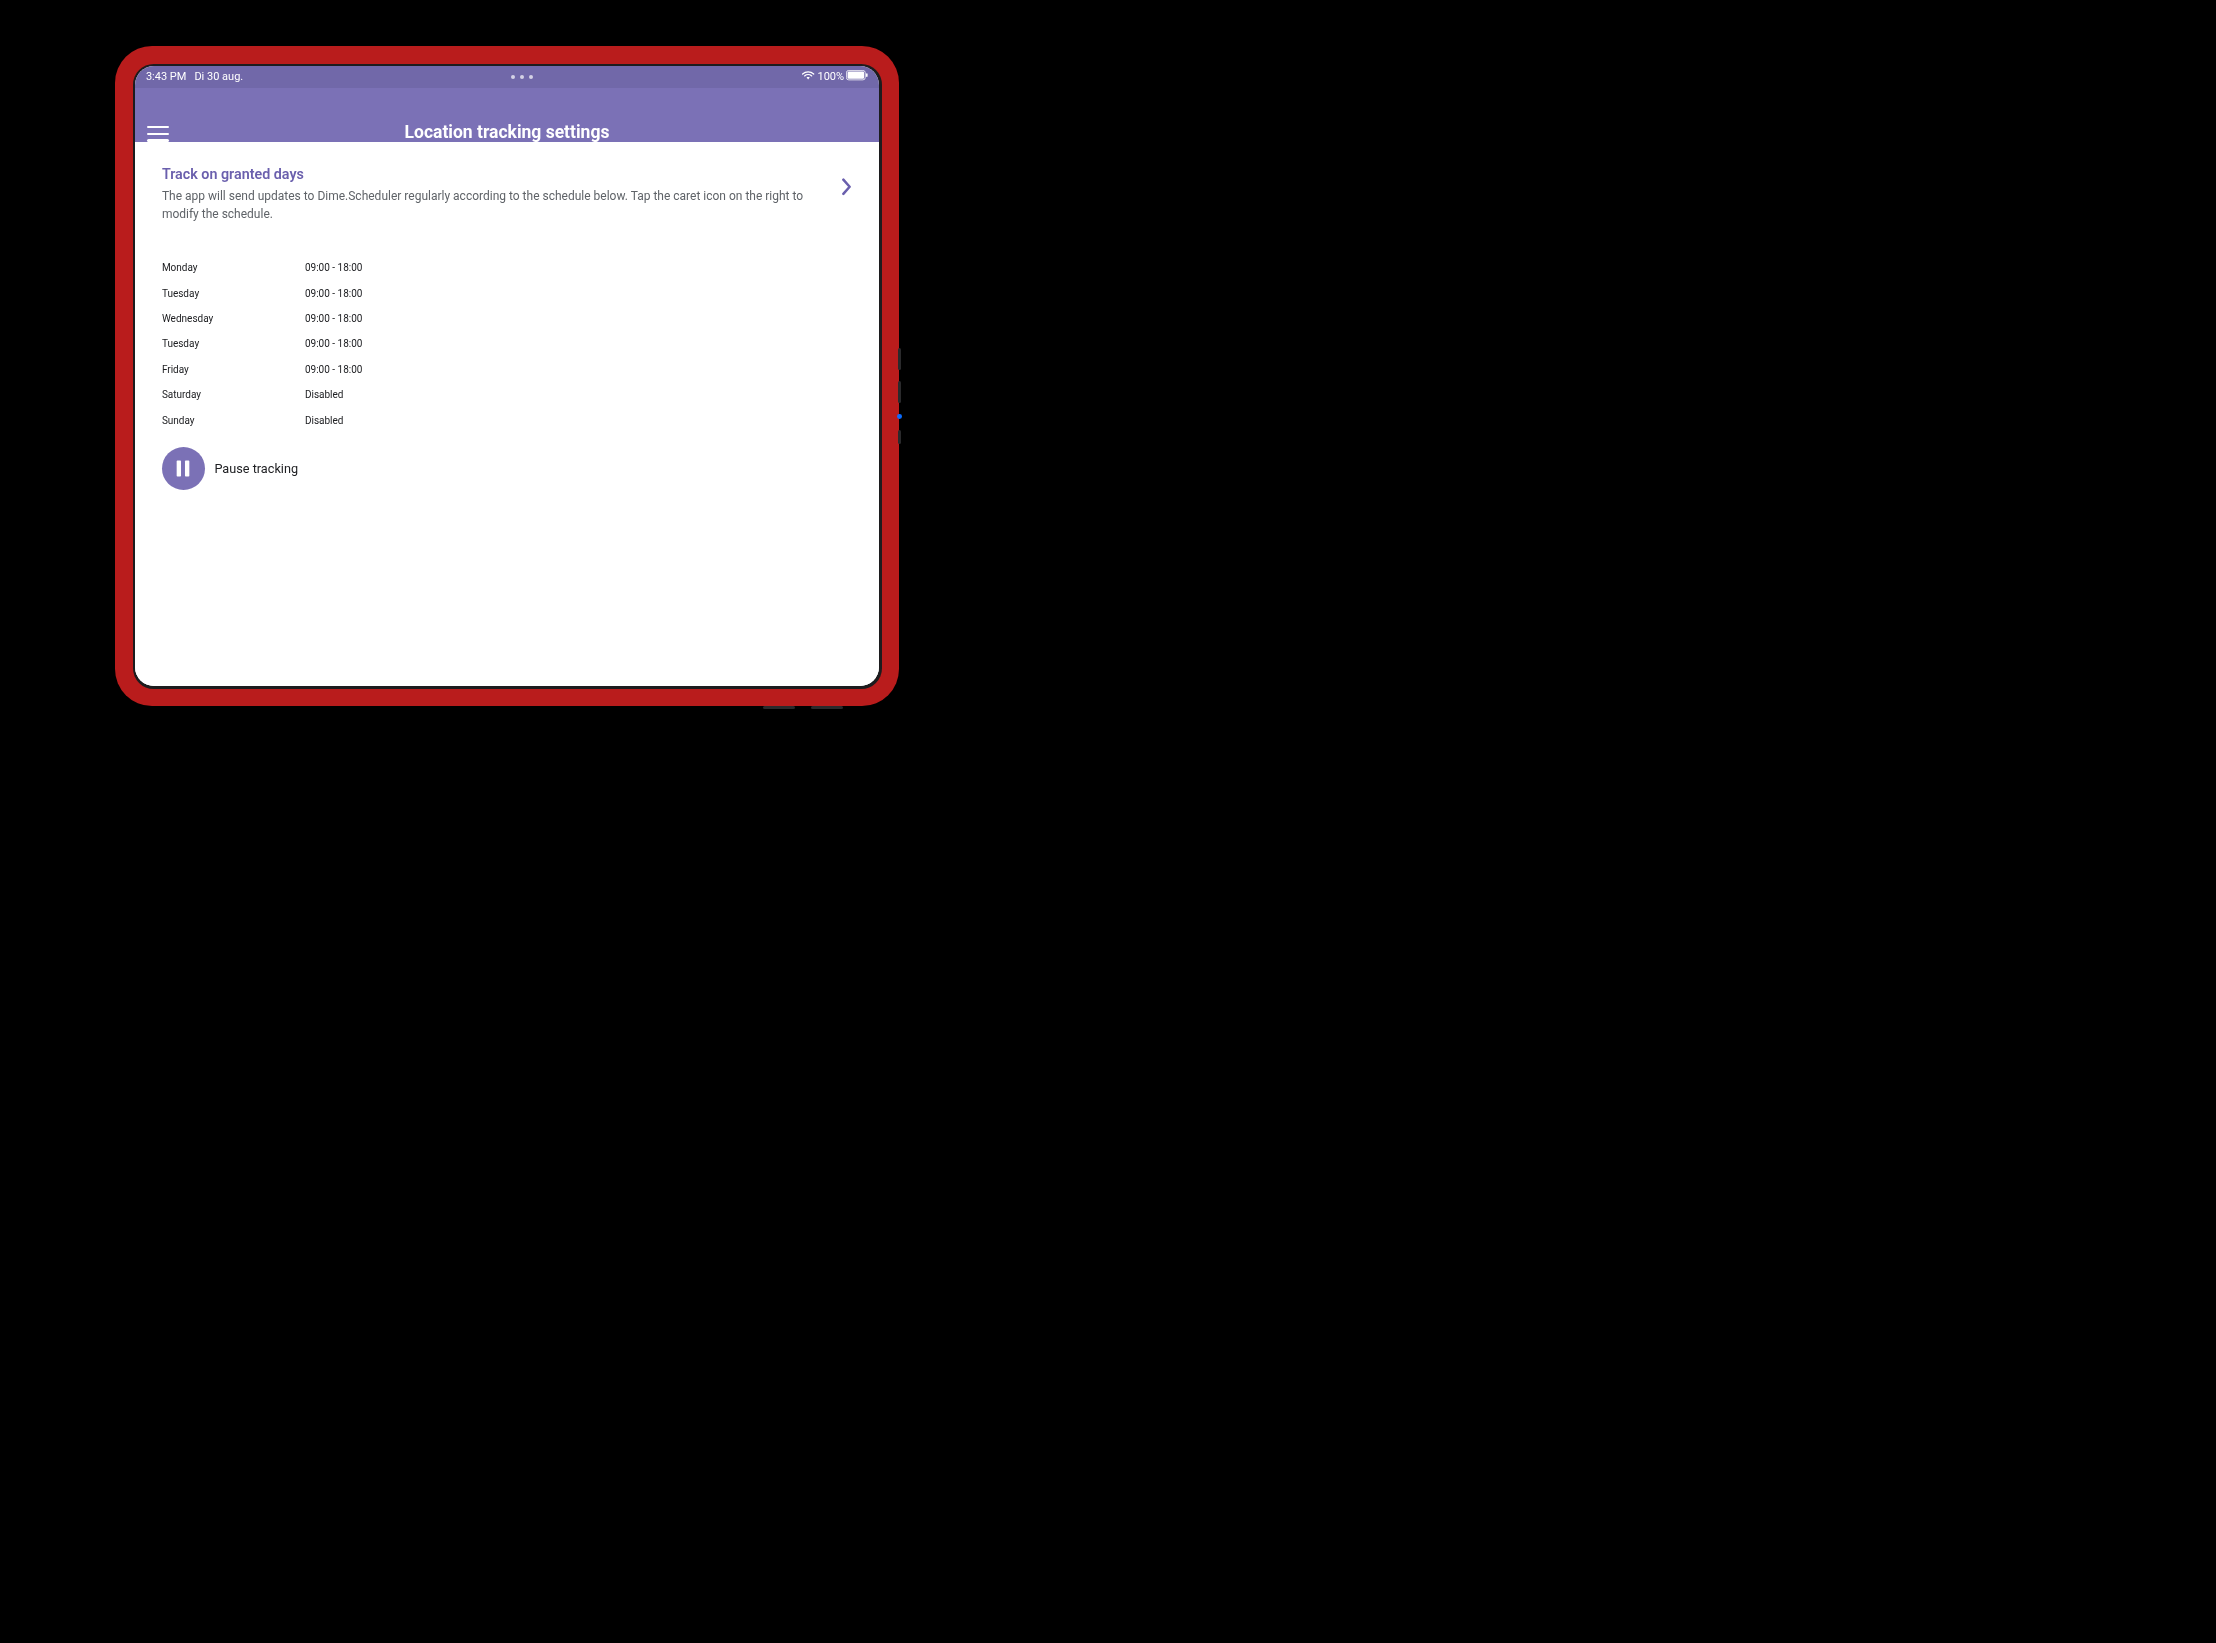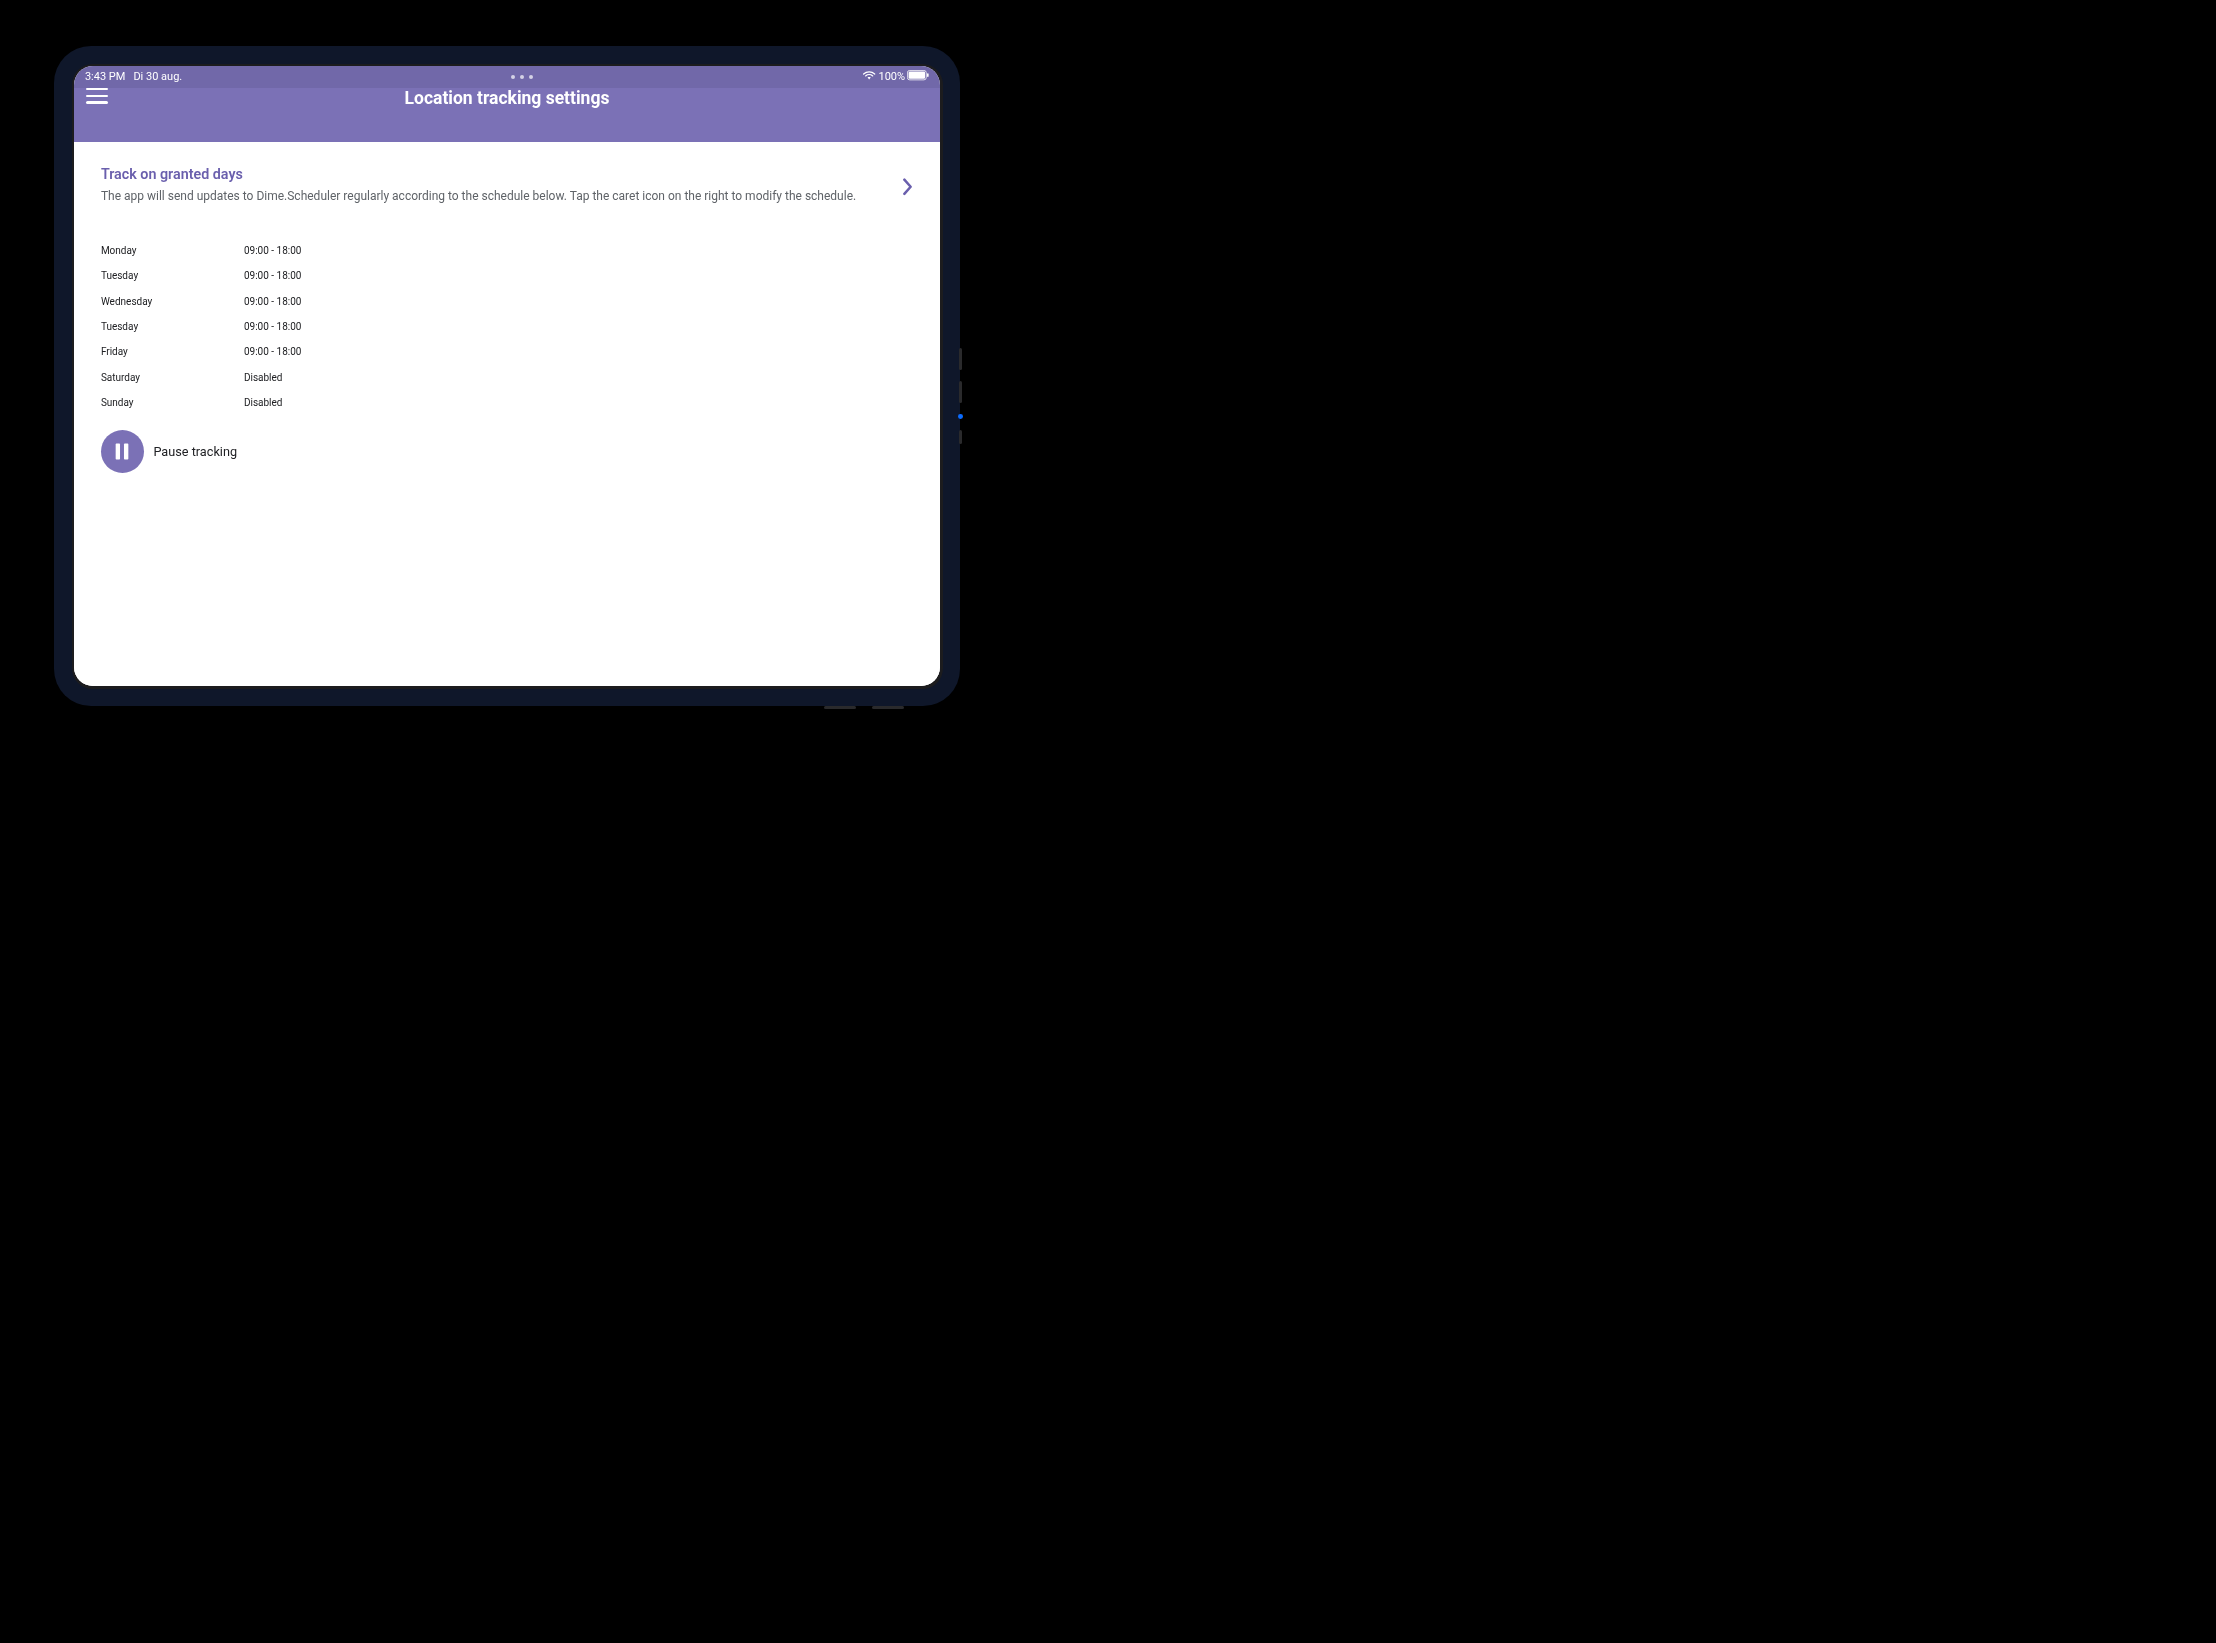--- a/index.html
+++ b/index.html
@@ -6,23 +6,23 @@
   body {
     background: #000;
     font-family: -apple-system, BlinkMacSystemFont, "Segoe UI", Roboto, Helvetica, Arial, sans-serif;
     width: 1014px;
     height: 752px;
     display: flex;
     align-items: center;
     justify-content: center;
   }
   .device-frame {
-    width: 906px;
+    width: 784px;
     height: 660px;
-    background: #0f172a;
+    background: #b91c1c;
     border-radius: 37px;
     padding: 17.5px;
     position: relative;
   }
   .device-inner {
     width: 100%;
     height: 100%;
     background: #1c1c1e;
     border-radius: 20.7px;
     padding: 2.4px;
@@ -90,21 +90,21 @@
   .status-center .dot { width: 4px; height: 4px; border-radius: 50%; background: rgba(255,255,255,0.7); }
   .status-right { display: flex; gap: 2px; align-items: flex-start; }
   .wifi-icon svg, .battery-icon svg { display: block; }
 
   
   .app-bar {
     height: 54px;
     background: #7b71b6;
     color: #fff;
     display: flex;
-    align-items: flex-start;
+    align-items: flex-end;
     padding: 0 12px;
     position: relative;
   }
   .hamburger {
     width: 22px;
     height: 16px;
     display: flex;
     flex-direction: column;
     justify-content: space-between;
     cursor: pointer;

